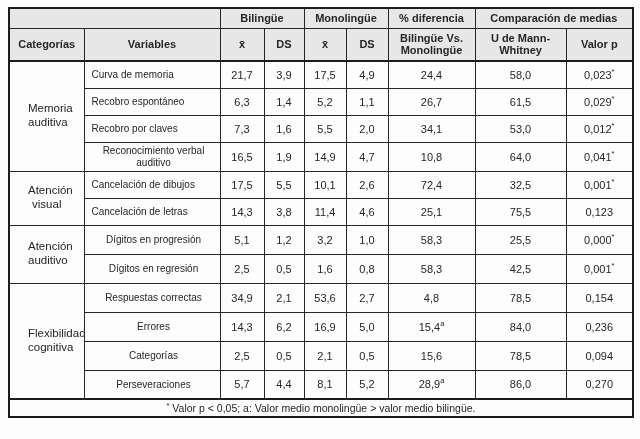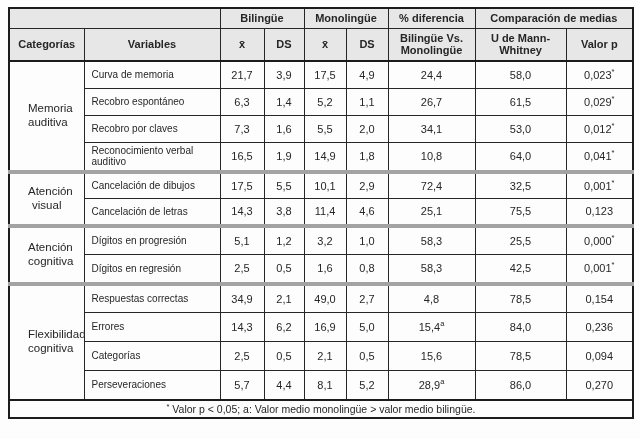--- a/index.html
+++ b/index.html
@@ -43,22 +43,22 @@
     text-align: left;
     padding: 2px 4px 2px 7px;
     font-size: 10px;
     line-height: 1.15;
     height: 27px;
   }
   td.num {
     text-align: center;
     padding: 2px 2px;
   }
-  tr.tall td.var { height: 29px; }
-  tbody tr.section-start td { border-top: 4px solid #a3a3a3; }
+  tr.tall td.var { height: 29px; text-align: center; }
+  tbody tr.section-start td { border-top: 1px solid #a3a3a3; }
   sup {
     font-size: 7.5px;
     vertical-align: super;
     line-height: 0;
   }
   .xbar { display: inline-block; }
   tfoot td {
     border-top: 2px solid #1c1c1c;
     text-align: center;
     font-size: 10.5px;
@@ -132,48 +132,48 @@
       <td class="num">2,0</td>
       <td class="num"><span>34,1</span><sup></sup></td>
       <td class="num">53,0</td>
       <td class="num"><span>0,012</span><sup>*</sup></td>
     </tr>
     <tr class="tall">
       <td class="var">Reconocimiento verbal auditivo</td>
       <td class="num">16,5</td>
       <td class="num">1,9</td>
       <td class="num">14,9</td>
-      <td class="num">1,8</td>
+      <td class="num">4,7</td>
       <td class="num"><span>10,8</span><sup></sup></td>
       <td class="num">64,0</td>
       <td class="num"><span>0,041</span><sup>*</sup></td>
     </tr>
     <tr class="section-start">
       <td class="cat" rowspan="2">Atención visual</td>
       <td class="var">Cancelación de dibujos</td>
       <td class="num">17,5</td>
       <td class="num">5,5</td>
       <td class="num">10,1</td>
-      <td class="num">2,9</td>
+      <td class="num">2,6</td>
       <td class="num"><span>72,4</span><sup></sup></td>
       <td class="num">32,5</td>
       <td class="num"><span>0,001</span><sup>*</sup></td>
     </tr>
     <tr>
       <td class="var">Cancelación de letras</td>
       <td class="num">14,3</td>
       <td class="num">3,8</td>
       <td class="num">11,4</td>
       <td class="num">4,6</td>
       <td class="num"><span>25,1</span><sup></sup></td>
       <td class="num">75,5</td>
       <td class="num"><span>0,123</span><sup></sup></td>
     </tr>
     <tr class="section-start tall">
-      <td class="cat" rowspan="2">Atención cognitiva</td>
+      <td class="cat" rowspan="2">Atención auditivo</td>
       <td class="var">Dígitos en progresión</td>
       <td class="num">5,1</td>
       <td class="num">1,2</td>
       <td class="num">3,2</td>
       <td class="num">1,0</td>
       <td class="num"><span>58,3</span><sup></sup></td>
       <td class="num">25,5</td>
       <td class="num"><span>0,000</span><sup>*</sup></td>
     </tr>
     <tr class="tall">
@@ -184,21 +184,21 @@
       <td class="num">0,8</td>
       <td class="num"><span>58,3</span><sup></sup></td>
       <td class="num">42,5</td>
       <td class="num"><span>0,001</span><sup>*</sup></td>
     </tr>
     <tr class="section-start tall">
       <td class="cat" rowspan="4">Flexibilidad cognitiva</td>
       <td class="var">Respuestas correctas</td>
       <td class="num">34,9</td>
       <td class="num">2,1</td>
-      <td class="num">49,0</td>
+      <td class="num">53,6</td>
       <td class="num">2,7</td>
       <td class="num"><span>4,8</span><sup></sup></td>
       <td class="num">78,5</td>
       <td class="num"><span>0,154</span><sup></sup></td>
     </tr>
     <tr class="tall">
       <td class="var">Errores</td>
       <td class="num">14,3</td>
       <td class="num">6,2</td>
       <td class="num">16,9</td>

